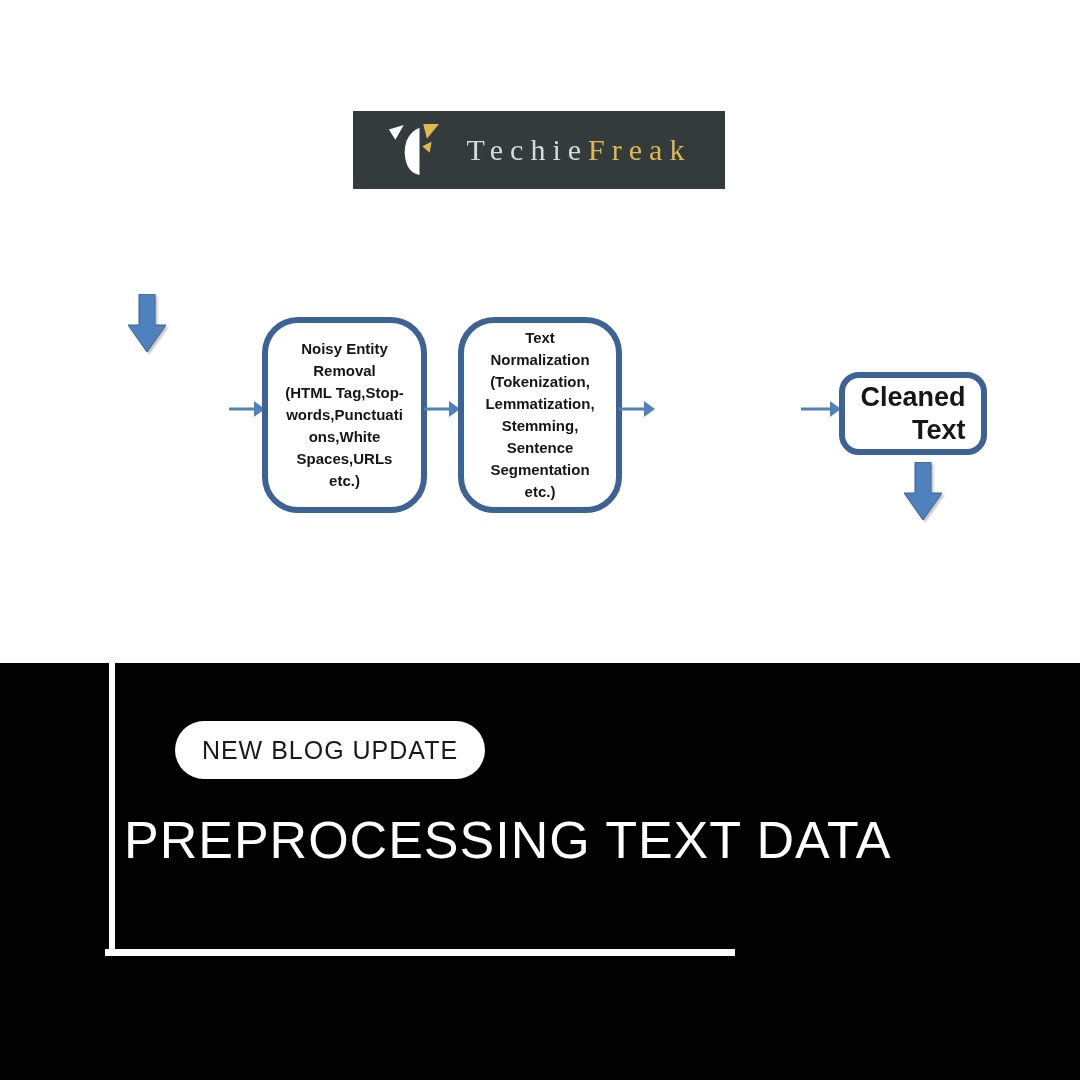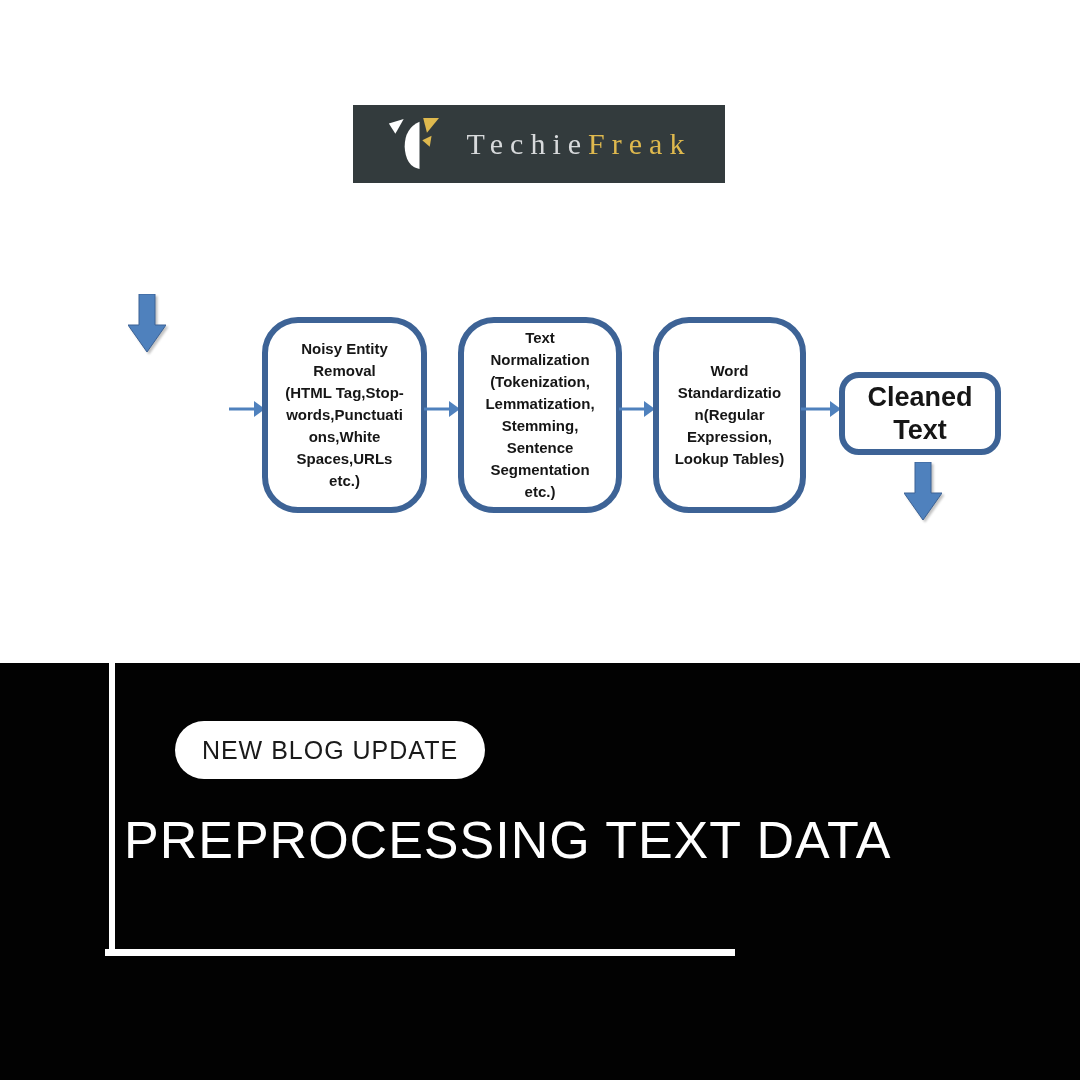--- a/index.html
+++ b/index.html
@@ -5,21 +5,21 @@
   * { margin:0; padding:0; box-sizing:border-box; }
   html,body { background:#ffffff; }
   .canvas {
     position:relative; width:1080px; height:1080px;
     background:#ffffff; overflow:hidden;
     font-family:"Liberation Sans", sans-serif;
   }
 
   
   .logo-banner {
-    position:absolute; left:353px; top:105px; width:372px; height:78px;
+    position:absolute; left:353px; top:111px; width:372px; height:78px;
     background:#333b3d; display:flex; align-items:center; justify-content:center;
     gap:26px;
   }
   .logo-mark { width:52px; height:56px; flex:0 0 auto; margin-right:2px; }
   .logo-text {
     font-family:"Liberation Serif", serif;
     font-size:30px; letter-spacing:7px; white-space:nowrap;
   }
   .brand-first { color:#d8dadc; }
   .brand-second { color:#dfb94e; }
@@ -36,21 +36,21 @@
   }
   .node-terminal { border-radius:20px; }
   .node-terminal .label { font-size:27px; line-height:33px; }
   .node-process  { border-radius:36px; }
   .node-process  .label { font-size:15px; line-height:22px; padding:0 8px; }
 
   #node-raw     { left:68px;  top:367px; width:164px; height:82px; }
   #node-noisy   { left:262px; top:317px; width:165px; height:196px; }
   #node-norm    { left:458px; top:317px; width:164px; height:196px; }
   #node-std     { left:653px; top:317px; width:153px; height:196px; }
-  #node-cleaned { left:839px; top:372px; width:162px; height:83px; }
+  #node-cleaned { left:839px; top:372px; width:148px; height:83px;text-align:right; }
 
   .arrow { position:absolute; }
   .arrow-shadow { filter:drop-shadow(2px 2px 1px rgba(80,80,80,0.35)); }
   #flow-arrow-in   { left:128px; top:294px; }
   #flow-arrow-out  { left:904px; top:462px; }
   #conn-1 { left:229px; top:397px; }
   #conn-2 { left:424px; top:397px; }
   #conn-3 { left:619px; top:397px; }
   #conn-4 { left:801px; top:397px; }
 
@@ -129,27 +129,20 @@
 Sentence
 Segmentation
 etc.)</div>
   </div>
 
   <svg id="conn-3" class="arrow" width="36" height="24" viewBox="0 0 36 24">
     <line x1="0" y1="12" x2="26" y2="12" stroke="#4f81bd" stroke-width="3"></line>
     <polygon points="25,4 36,12 25,20" fill="#4f81bd"></polygon>
   </svg>
 
-  <div class="node node-process" id="node-std">
-    <div class="label">Word
-Standardizatio
-n(Regular
-Expression,
-Lookup Tables)</div>
-  </div>
 
   <svg id="conn-4" class="arrow" width="40" height="24" viewBox="0 0 40 24">
     <line x1="0" y1="12" x2="30" y2="12" stroke="#4f81bd" stroke-width="3"></line>
     <polygon points="29,4 40,12 29,20" fill="#4f81bd"></polygon>
   </svg>
 
   <div class="node node-terminal" id="node-cleaned">
     <div class="label">Cleaned
 Text</div>
   </div>

